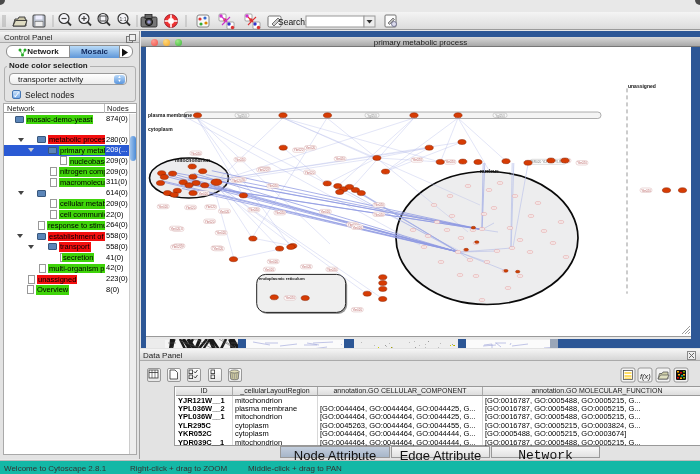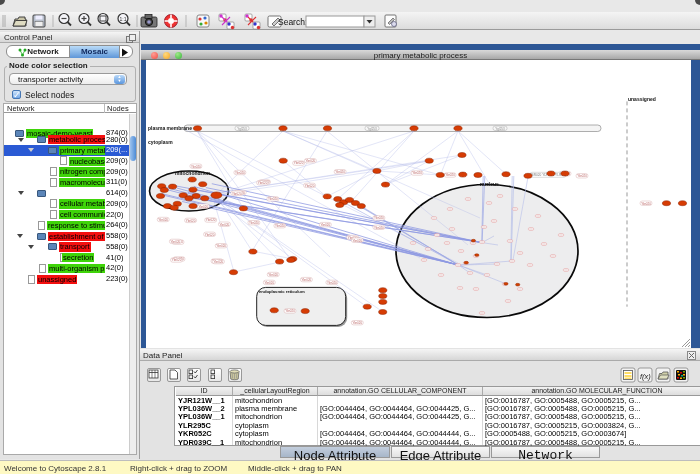--- a/index.html
+++ b/index.html
@@ -26,40 +26,40 @@
 #treethumb{position:absolute;left:0px;top:22px;width:6px;height:25px;background:linear-gradient(90deg,#9ec3ee,#4d8bd6);border-radius:3px;}
 .trow{position:absolute;height:10.5px;font-size:7.5px;white-space:nowrap;color:#000;}
 .trow .lab{display:inline-block;padding:0 1px;line-height:9.2px;margin-top:0.7px;}
 .clip{position:absolute;left:0;top:0;width:101px;height:10.5px;overflow:hidden;}
 .g{background:#3fd409;}
 .r{background:#f40f0f;}
 .cnt{position:absolute;left:102px;top:0;font-size:7.5px;color:#000;line-height:10.5px;}
 .arrow{position:absolute;top:3px;width:0;height:0;border-top:4px solid #444;border-left:3px solid transparent;border-right:3px solid transparent;}
 .folder{position:absolute;top:1.5px;width:9px;height:7px;background:#5b85b8;border:1px solid #38577d;border-radius:1px;}
 .file{position:absolute;top:0.5px;width:7px;height:9px;background:#fff;border:1px solid #999;}
-#mdi{left:141px;top:31px;width:559px;height:317px;background:#2d5796;margin-top:13px;}
+#mdi{left:141px;top:31px;width:559px;height:317px;background:#2d5796;}
 #iwtitle{position:absolute;left:0px;top:6px;width:559px;height:10px;background:linear-gradient(#d9d9d9,#a8a8a8);border-bottom:1px solid #777;}
 #iwtitle .tl{position:absolute;top:1.5px;width:7px;height:7px;border-radius:50%;}
 #iwtext{position:absolute;top:1px;left:0;width:559px;text-align:center;font-size:8px;color:#1a1a1a;}
 #canvas{position:absolute;left:5px;top:16px;width:545px;height:289px;background:#fff;}
 #strip{position:absolute;left:5px;top:305px;width:545px;height:12px;background:#e8e8e8;border-top:1px solid #999;}
 #dp{left:140px;top:348px;width:560px;height:112px;background:#e3e3e3;}
 #dphead{position:absolute;left:0;top:1px;width:560px;height:12px;background:linear-gradient(#f5f5f5,#d6d6d6);border-bottom:1px solid #aaa;font-size:8px;color:#222;padding:2px 0 0 3px;}
 #dptools{position:absolute;left:0;top:14px;width:560px;height:23px;}
 .dbtn{position:absolute;top:6px;width:14px;height:14px;background:linear-gradient(#fff,#e8e8e8);border:1px solid #999;border-radius:2px;}
 #dtable{position:absolute;left:6px;top:38px;width:551px;height:60px;background:#fff;border:1px solid #999;margin-left:28px;}
 .th{position:absolute;top:0;height:9px;background:linear-gradient(#f2f2f2,#ddd);border-right:1px solid #aaa;border-bottom:1px solid #999;font-size:7px;color:#222;text-align:center;overflow:hidden;}
 .td{position:absolute;height:8.4px;font-size:7.5px;color:#000;white-space:nowrap;overflow:hidden;line-height:8.4px;}
 .colsep{position:absolute;top:9px;width:1px;height:49px;background:#d8d8d8;}
 #dscroll{position:absolute;right:0px;top:9px;width:12px;height:49px;background:#eee;border-left:1px solid #bbb;}
 #dthumb{position:absolute;left:1px;top:1px;width:9px;height:16px;background:linear-gradient(90deg,#a5c8f0,#4d8bd6);border-radius:4px;}
 #dptabs{position:absolute;left:0;top:98px;width:560px;height:13px;font-size:13px;}
 .dtab{position:absolute;top:0;height:12px;border:1px solid #999;background:linear-gradient(#f8f8f8,#e2e2e2);color:#111;text-align:center;padding-top:1px;}
 #dtab1{background:linear-gradient(#c3cedd,#a7b6c9);}
-#status{left:0;top:460px;width:700px;height:14px;background:#fef9c3;border-top:1px solid #bdbdbd;font-size:8px;color:#333;}
+#status{left:0;top:460px;width:700px;height:14px;background:#14b8a6;border-top:1px solid #bdbdbd;font-size:8px;color:#333;}
 </style></head>
 <body>
 <div id="app">
 <div class="abs" id="toolbar"><svg width="700" height="18">
         <line x1="3" y1="3" x2="3" y2="15" stroke="#aaa"></line>
         <line x1="5" y1="3" x2="5" y2="15" stroke="#aaa"></line>
         <g transform="translate(13,3)">
           <path d="M0 11 L2 4 L5 4 L6 2 L12 2 L12 4 L13 4 L13 11 Z" fill="#c8c4a8" stroke="#333" stroke-width="0.9"></path>
           <path d="M0 11 L2.5 5.5 L14 5.5 L12 11 Z" fill="#dedbc2" stroke="#333" stroke-width="0.9"></path>
         </g>
@@ -167,21 +167,21 @@
   <div id="grplab">Node color selection</div>
   <div id="dropdown">transporter activity<div id="stepper">▲<br>▼</div></div>
   <div id="chk">✓</div>
       <div id="chklab">Select nodes</div>
   <div id="treebox">
     <div id="treehead">
           <span style="position:absolute;left:3px;top:0">Network</span>
           <span style="position:absolute;left:103px;top:0">Nodes</span>
           <span style="position:absolute;left:100px;top:0;width:1px;height:9px;background:#bbb"></span>
         </div>
-<div class="trow" style="left:0;top:24px;width:132px;">
+<div class="trow" style="left:0;top:10px;width:132px;">
           <div class="clip">
             <span class="folder" style="left:11px"></span>
             <span class="lab g" style="position:absolute;left:22px;top:0">mosaic-demo-yeast</span>
           </div>
           <span class="cnt" style="">874(0)</span>
         </div>
 <div class="trow" style="left:0;top:30.5px;width:132px;">
           <div class="clip">
             <span class="arrow" style="left:14px;"></span>
             <span class="folder" style="left:33px"></span>
@@ -276,20 +276,27 @@
             <span class="lab g" style="position:absolute;left:44px;top:0">multi-organism pro</span>
           </div>
           <span class="cnt" style="">42(0)</span>
         </div>
 <div class="trow" style="left:0;top:170.0px;width:132px;">
           <div class="clip">
             <span class="file" style="left:24px"></span>
             <span class="lab r" style="position:absolute;left:33px;top:0">unassigned</span>
           </div>
           <span class="cnt" style="">223(0)</span>
+        </div>
+<div class="trow" style="left:0;top:180.7px;width:132px;">
+          <div class="clip">
+            <span class="file" style="left:23px"></span>
+            <span class="lab g" style="position:absolute;left:32px;top:0">Overview</span>
+          </div>
+          <span class="cnt" style="">8(0)</span>
         </div>
     <div id="treescroll">
           <div id="treethumb"></div>
         </div>
   </div>
 </div>
 <div class="abs" id="mdi">
   <div id="iwtitle">
     <div class="tl" style="left:10px;background:radial-gradient(circle at 35% 30%,#ff9d94,#ee4e43);"></div>
     <div class="tl" style="left:22px;background:radial-gradient(circle at 35% 30%,#ffd97e,#f5a623);"></div>
@@ -865,20 +872,21 @@
         <div class="td" style="left:3px;top:17.9px;width:54px;font-weight:bold;">YPL036W__2</div>
         <div class="td" style="left:60px;top:17.9px;width:82px;">plasma membrane</div>
         <div class="td" style="left:145px;top:17.9px;width:162px;">[GO:0044464, GO:0044464, GO:0044425, G...</div>
         <div class="td" style="left:310px;top:17.9px;width:226px;">[GO:0016787, GO:0005488, GO:0005215, G...</div>
         <div class="td" style="left:3px;top:26.3px;width:54px;font-weight:bold;">YPL036W__1</div>
         <div class="td" style="left:60px;top:26.3px;width:82px;">mitochondrion</div>
         <div class="td" style="left:145px;top:26.3px;width:162px;">[GO:0044464, GO:0044464, GO:0044425, G...</div>
         <div class="td" style="left:310px;top:26.3px;width:226px;">[GO:0016787, GO:0005488, GO:0005215, G...</div>
         <div class="td" style="left:3px;top:34.7px;width:54px;font-weight:bold;">YLR295C</div>
         <div class="td" style="left:60px;top:34.7px;width:82px;">cytoplasm</div>
+        <div class="td" style="left:145px;top:34.7px;width:162px;">[GO:0045263, GO:0044464, GO:0044455, G...</div>
         <div class="td" style="left:310px;top:34.7px;width:226px;">[GO:0016787, GO:0005215, GO:0003824, G...</div>
         <div class="td" style="left:3px;top:43.1px;width:54px;font-weight:bold;">YKR052C</div>
         <div class="td" style="left:60px;top:43.1px;width:82px;">cytoplasm</div>
         <div class="td" style="left:145px;top:43.1px;width:162px;">[GO:0044464, GO:0044464, GO:0044444, G...</div>
         <div class="td" style="left:310px;top:43.1px;width:226px;">[GO:0005488, GO:0005215, GO:0003674]</div>
         <div class="td" style="left:3px;top:51.5px;width:54px;font-weight:bold;">YDR039C__1</div>
         <div class="td" style="left:60px;top:51.5px;width:82px;">mitochondrion</div>
         <div class="td" style="left:145px;top:51.5px;width:162px;">[GO:0044464, GO:0044464, GO:0044444, G...</div>
         <div class="td" style="left:310px;top:51.5px;width:226px;">[GO:0016787, GO:0005488, GO:0005215, G...</div>
         <div class="colsep" style="left:57px"></div>

